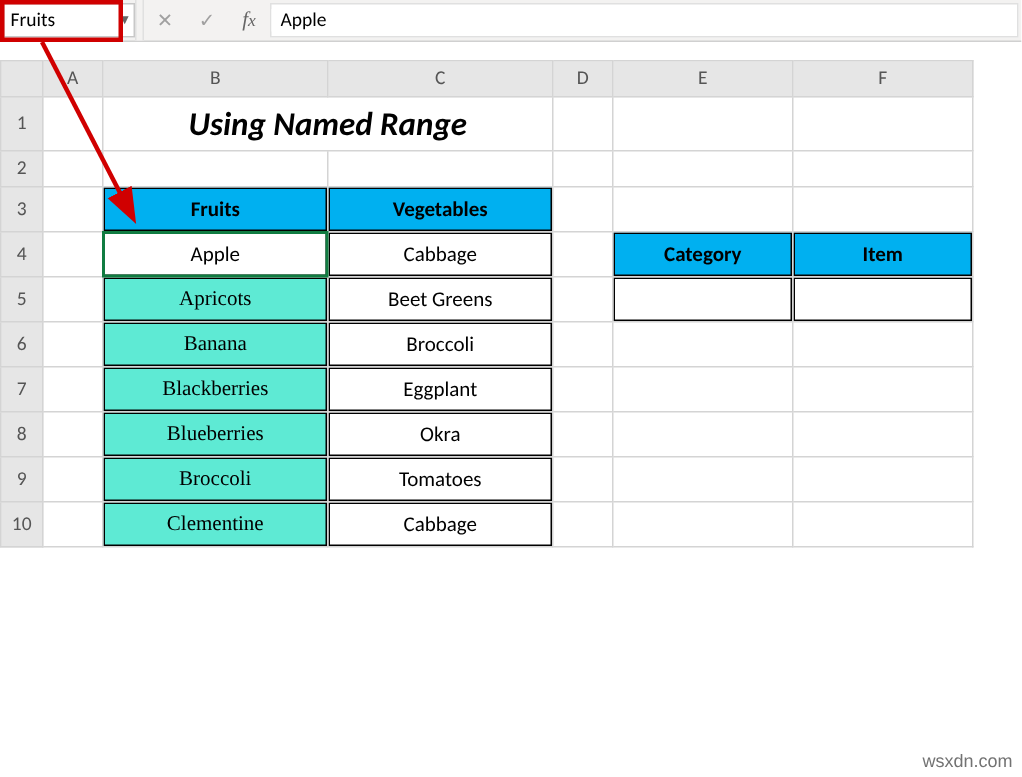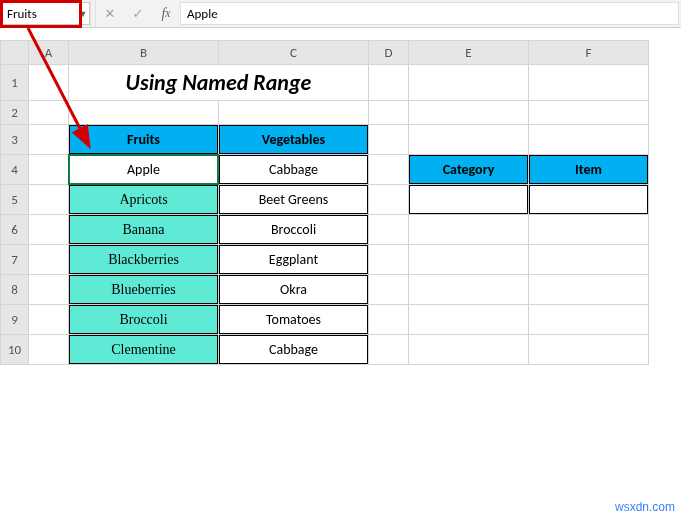--- a/index.html
+++ b/index.html
@@ -176,21 +176,21 @@
     content:"";
     position:absolute;
     right:-3px; bottom:-3px;
     width:6px;height:6px;background:#107c41;
   }
   .watermark {
     position: absolute;
     right: 6px;
     bottom: 4px;
     font-size: 12px;
-    color: #3b82f6;
+    color: #737373;
     font-family: Arial, sans-serif;
   }
 </style>
 </head>
 <body>
 
 <div class="formula-bar-row">
   <div class="name-box-wrap">
     <input class="name-box-input" value="Fruits" style="">
     <span class="name-box-caret">▼</span>

